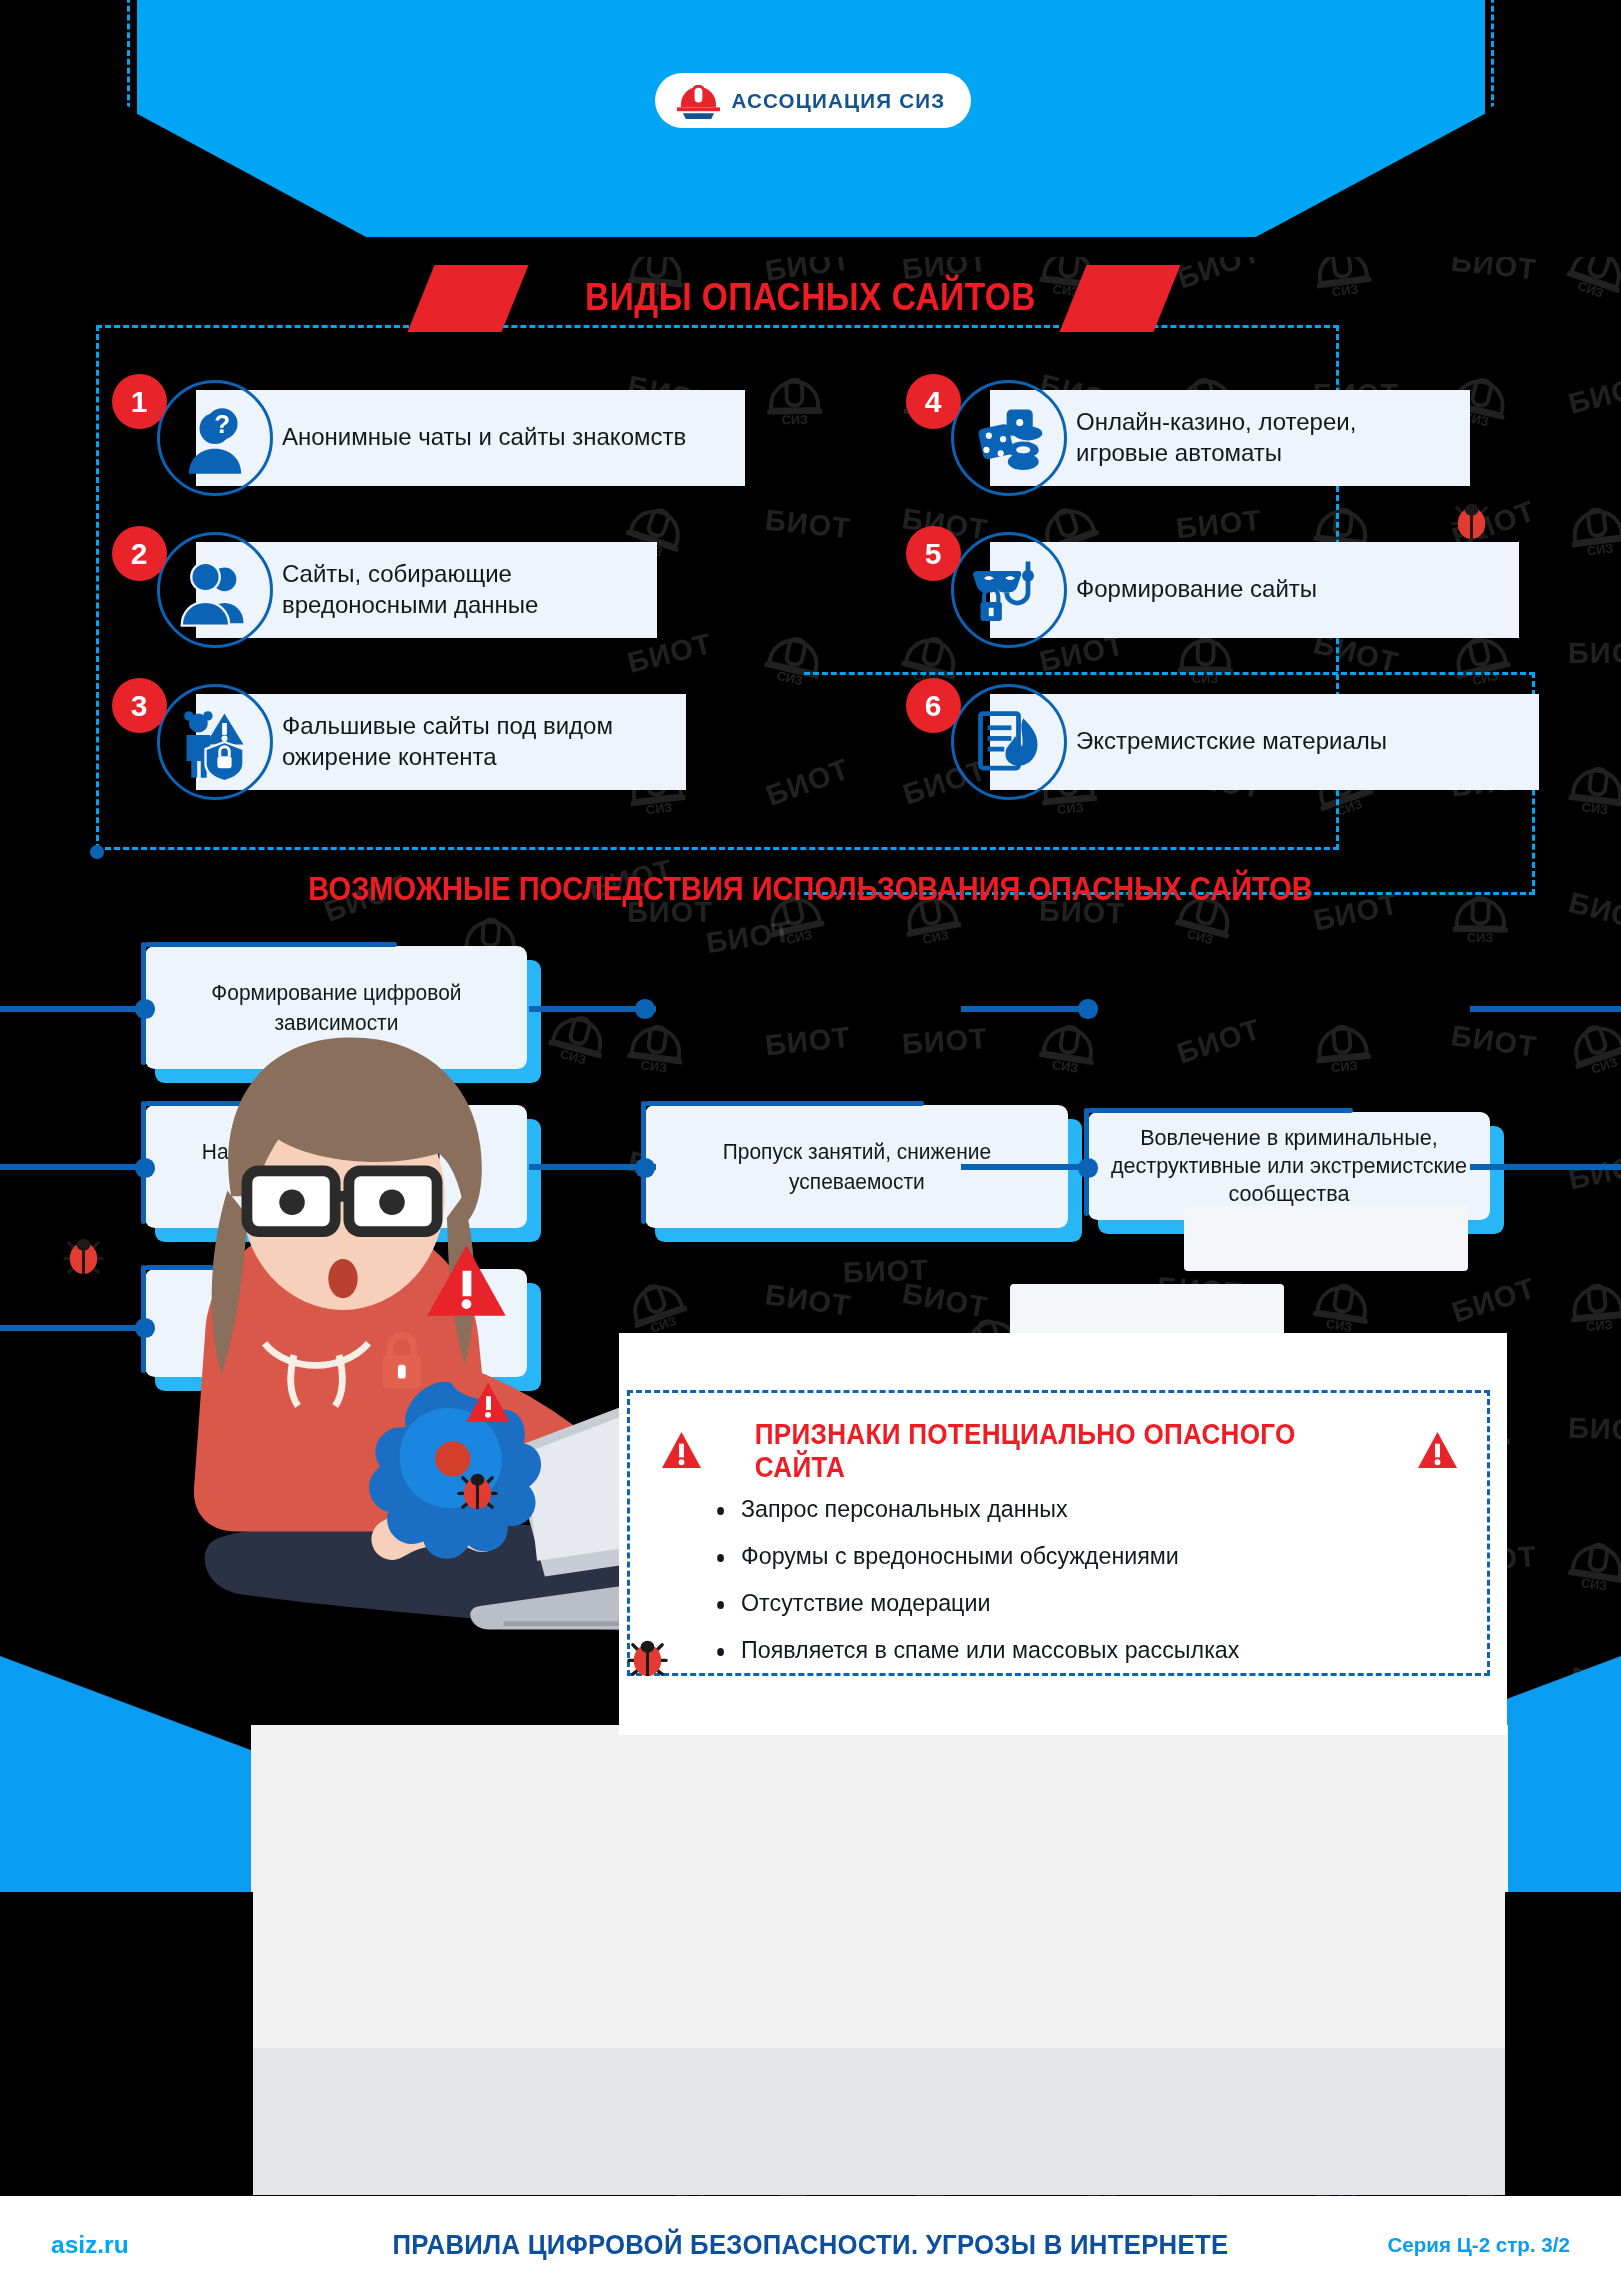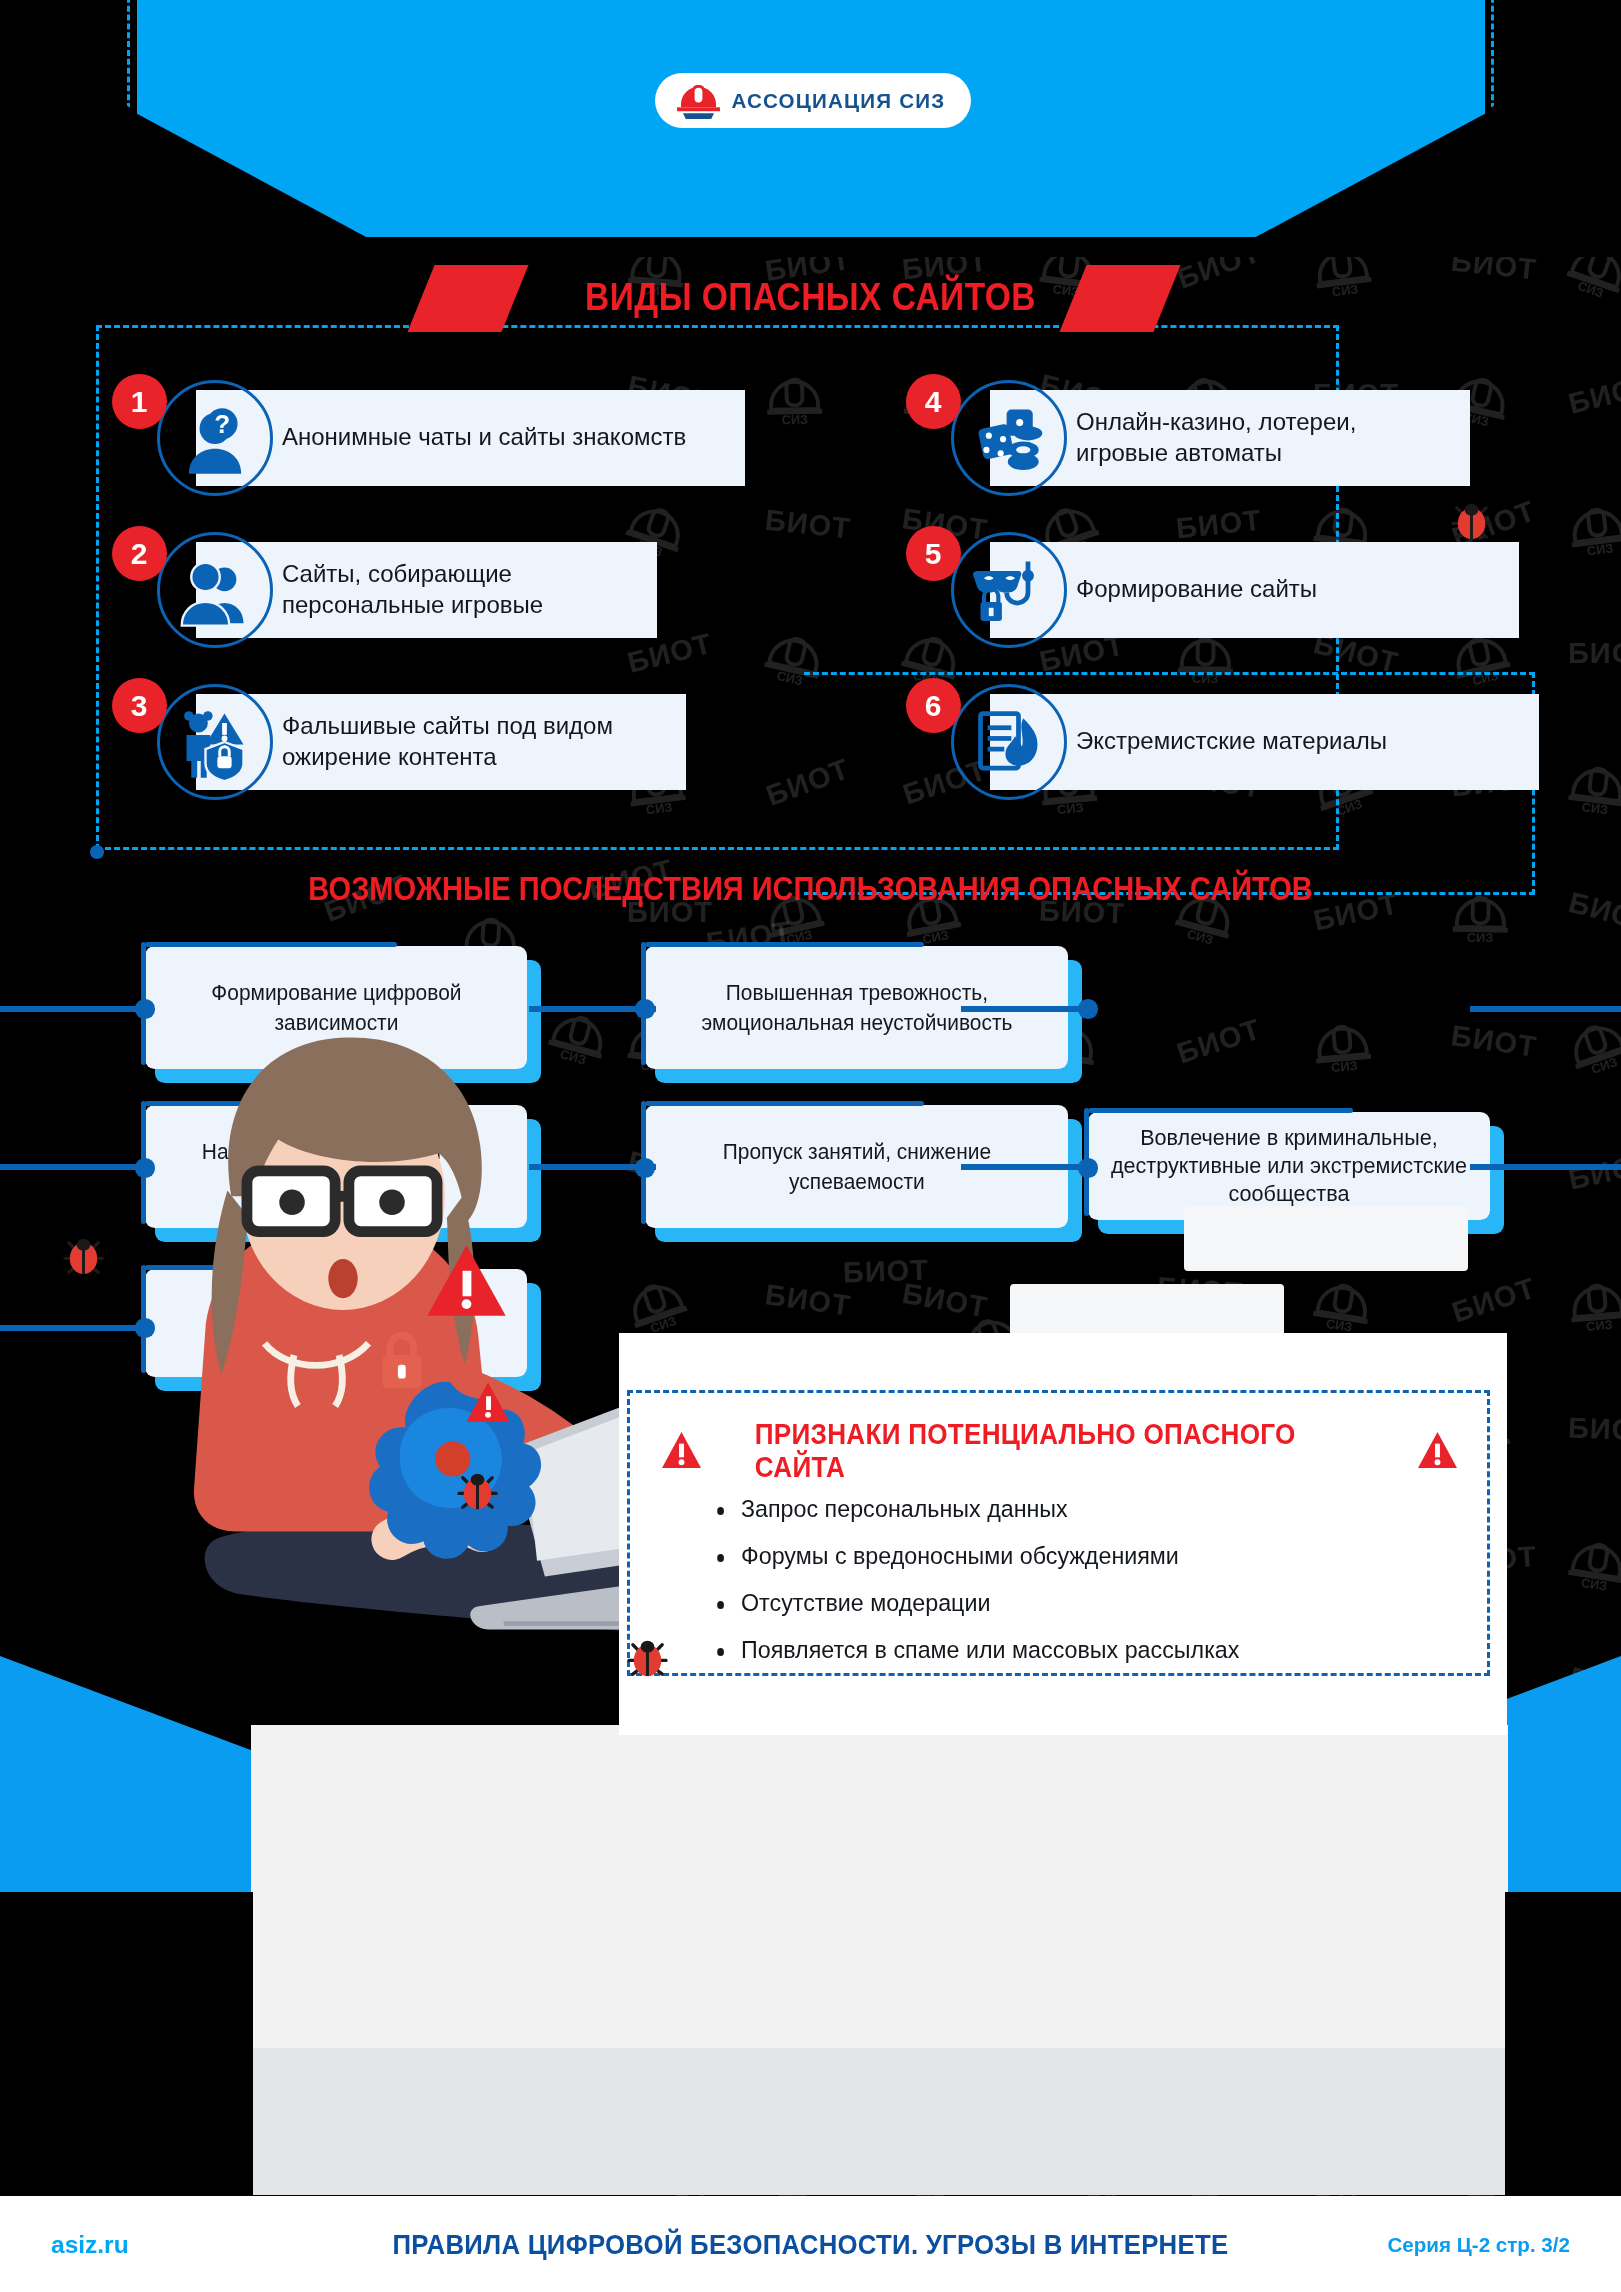--- a/index.html
+++ b/index.html
@@ -881,21 +881,21 @@
             <path d="M10 62c0-13 10-21 22-21s22 8 22 21z" fill="#0b63b5"></path>
             <circle cx="38" cy="20" r="13" fill="#0b63b5"></circle>
             <text x="38" y="28" font-size="22" font-weight="700" fill="#fff" text-anchor="middle" font-family="Liberation Sans">?</text>
           </svg>
       </div>
       <div class="num-badge">1</div>
     </div>
 
     <div class="card" style="left:88px;top:532px;width:647px;height:116px;">
       <div class="panel" style="width:461px;">
-        <span>Сайты, собирающие персональные игровые</span>
+        <span>Сайты, собирающие вредоносными данные</span>
       </div>
       <div class="ico-circle">
         <svg viewBox="0 0 64 64">
             <circle cx="40" cy="23" r="10" fill="#0b63b5"></circle>
             <path d="M24 60c0-10 7-17 16-17s16 7 16 17z" fill="#0b63b5"></path>
             <circle cx="24" cy="21" r="12" fill="#0b63b5" stroke="#eef4fc" stroke-width="2"></circle>
             <path d="M4 62c0-12 9-20 20-20s20 8 20 20z" fill="#0b63b5" stroke="#eef4fc" stroke-width="2"></path>
           </svg>
       </div>
       <div class="num-badge">2</div>
@@ -1002,26 +1002,20 @@
     <div class="knob" style="left:1078px;top:999px;"></div>
     <div class="knob" style="left:1078px;top:1158px;"></div>
 
     <div class="cbox narrow" style="left:145px;top:946px;width:382px;height:123px;">
       <div class="shadow"></div>
       <div class="topbar"></div>
       <div class="leftbar"></div>
       <span>Формирование цифровой зависимости</span>
     </div>
 
-    <div class="cbox narrow" style="left:645px;top:946px;width:423px;height:123px;">
-      <div class="shadow"></div>
-      <div class="topbar"></div>
-      <div class="leftbar"></div>
-      <span>Повышенная тревожность, эмоциональная неустойчивость</span>
-    </div>
 
 
     <div class="cbox narrow" style="left:145px;top:1105px;width:382px;height:123px;">
       <div class="shadow"></div>
       <div class="topbar"></div>
       <div class="leftbar"></div>
       <span>Нарушение сна, ухудшение зрения, ожирение</span>
     </div>
 
     <div class="cbox" style="left:1088px;top:1112px;width:402px;height:108px;">

